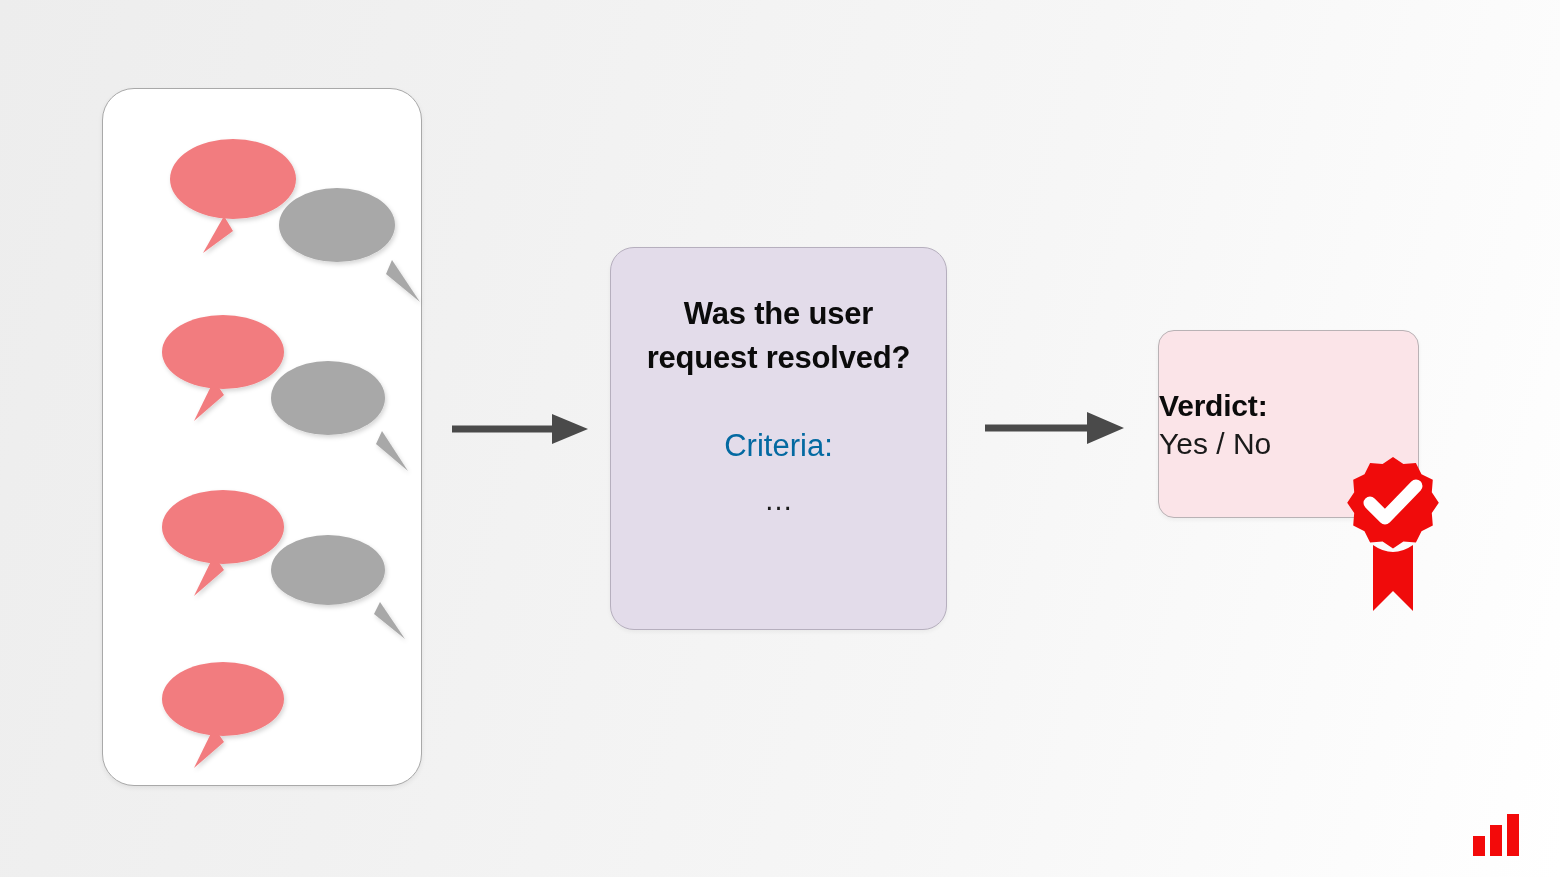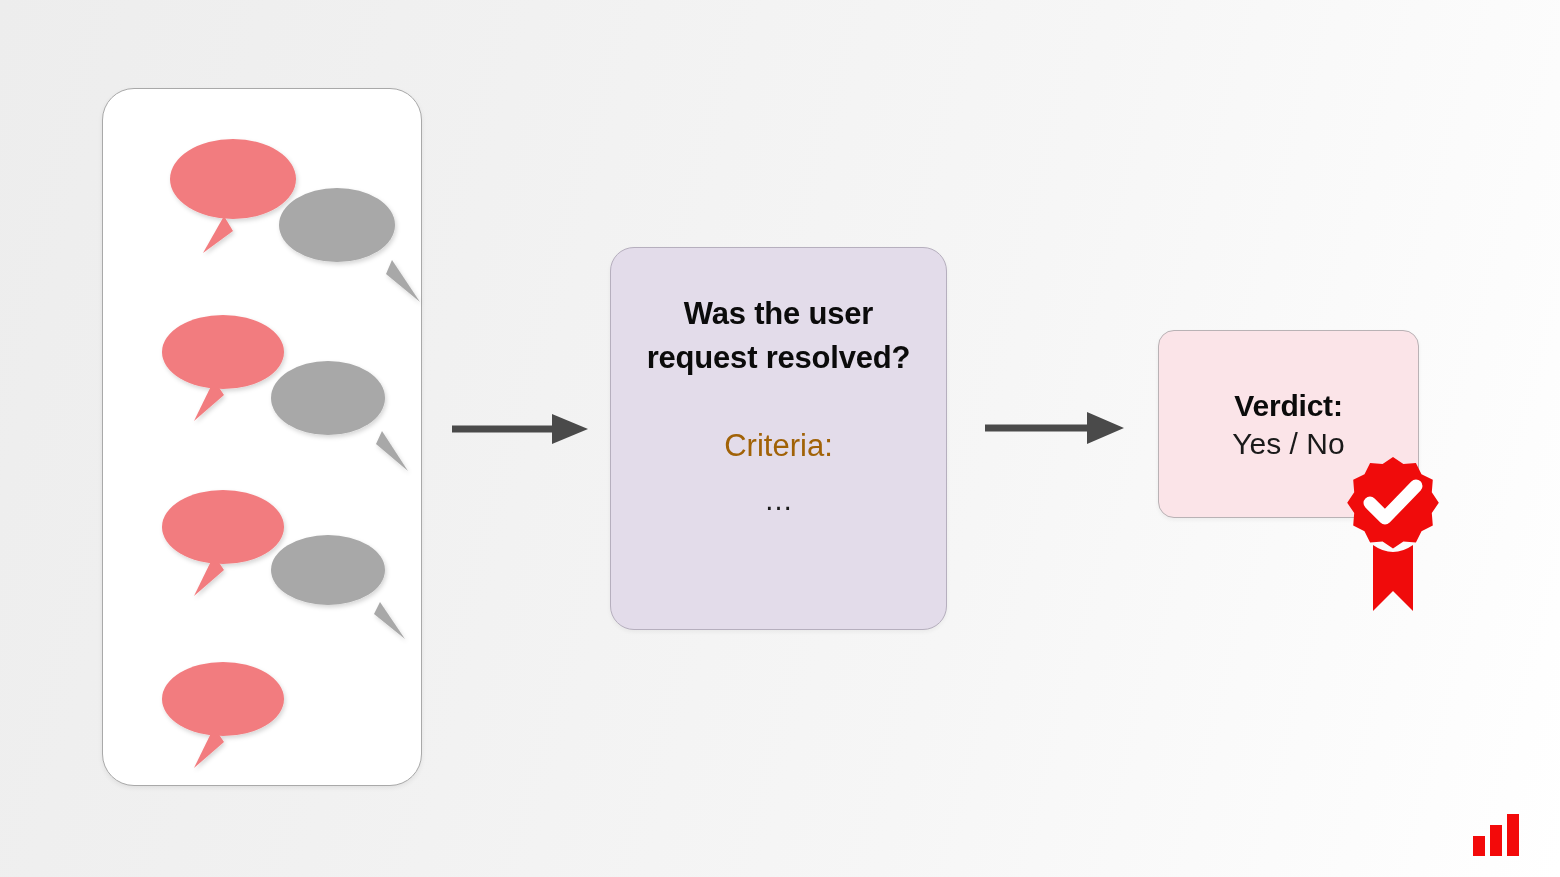--- a/index.html
+++ b/index.html
@@ -70,21 +70,21 @@
     font-weight: bold;
     line-height: 1.42;
     color: #0B0B0B;
     letter-spacing: -0.2px;
   }
   #prompt-criteria-label {
     margin-top: 48px;
     text-align: left;
     font-size: 31px;
     font-weight: normal;
-    color: #a16207;
+    color: #0369a1;
   }
   #prompt-criteria-ellipsis {
     margin-top: 22px;
     text-align: center;
     font-size: 29px;
     font-weight: normal;
     color: #1A1A1A;
     line-height: 1;
   }
 
@@ -94,21 +94,20 @@
     left: 1158px;
     top: 330px;
     width: 261px;
     height: 188px;
     background: #FBE4E8;
     border: 1.3px solid #B9B2B5;
     border-radius: 16px;
     box-sizing: border-box;
     display: flex;
     flex-direction: column;
-    align-items: center;
     box-shadow: 0 2px 4px rgba(0,0,0,0.05);
   }
   #verdict-title {
     margin-top: 58px;
     font-size: 30px;
     font-weight: bold;
     color: #0B0B0B;
     letter-spacing: -0.2px;
   }
   #verdict-value {

